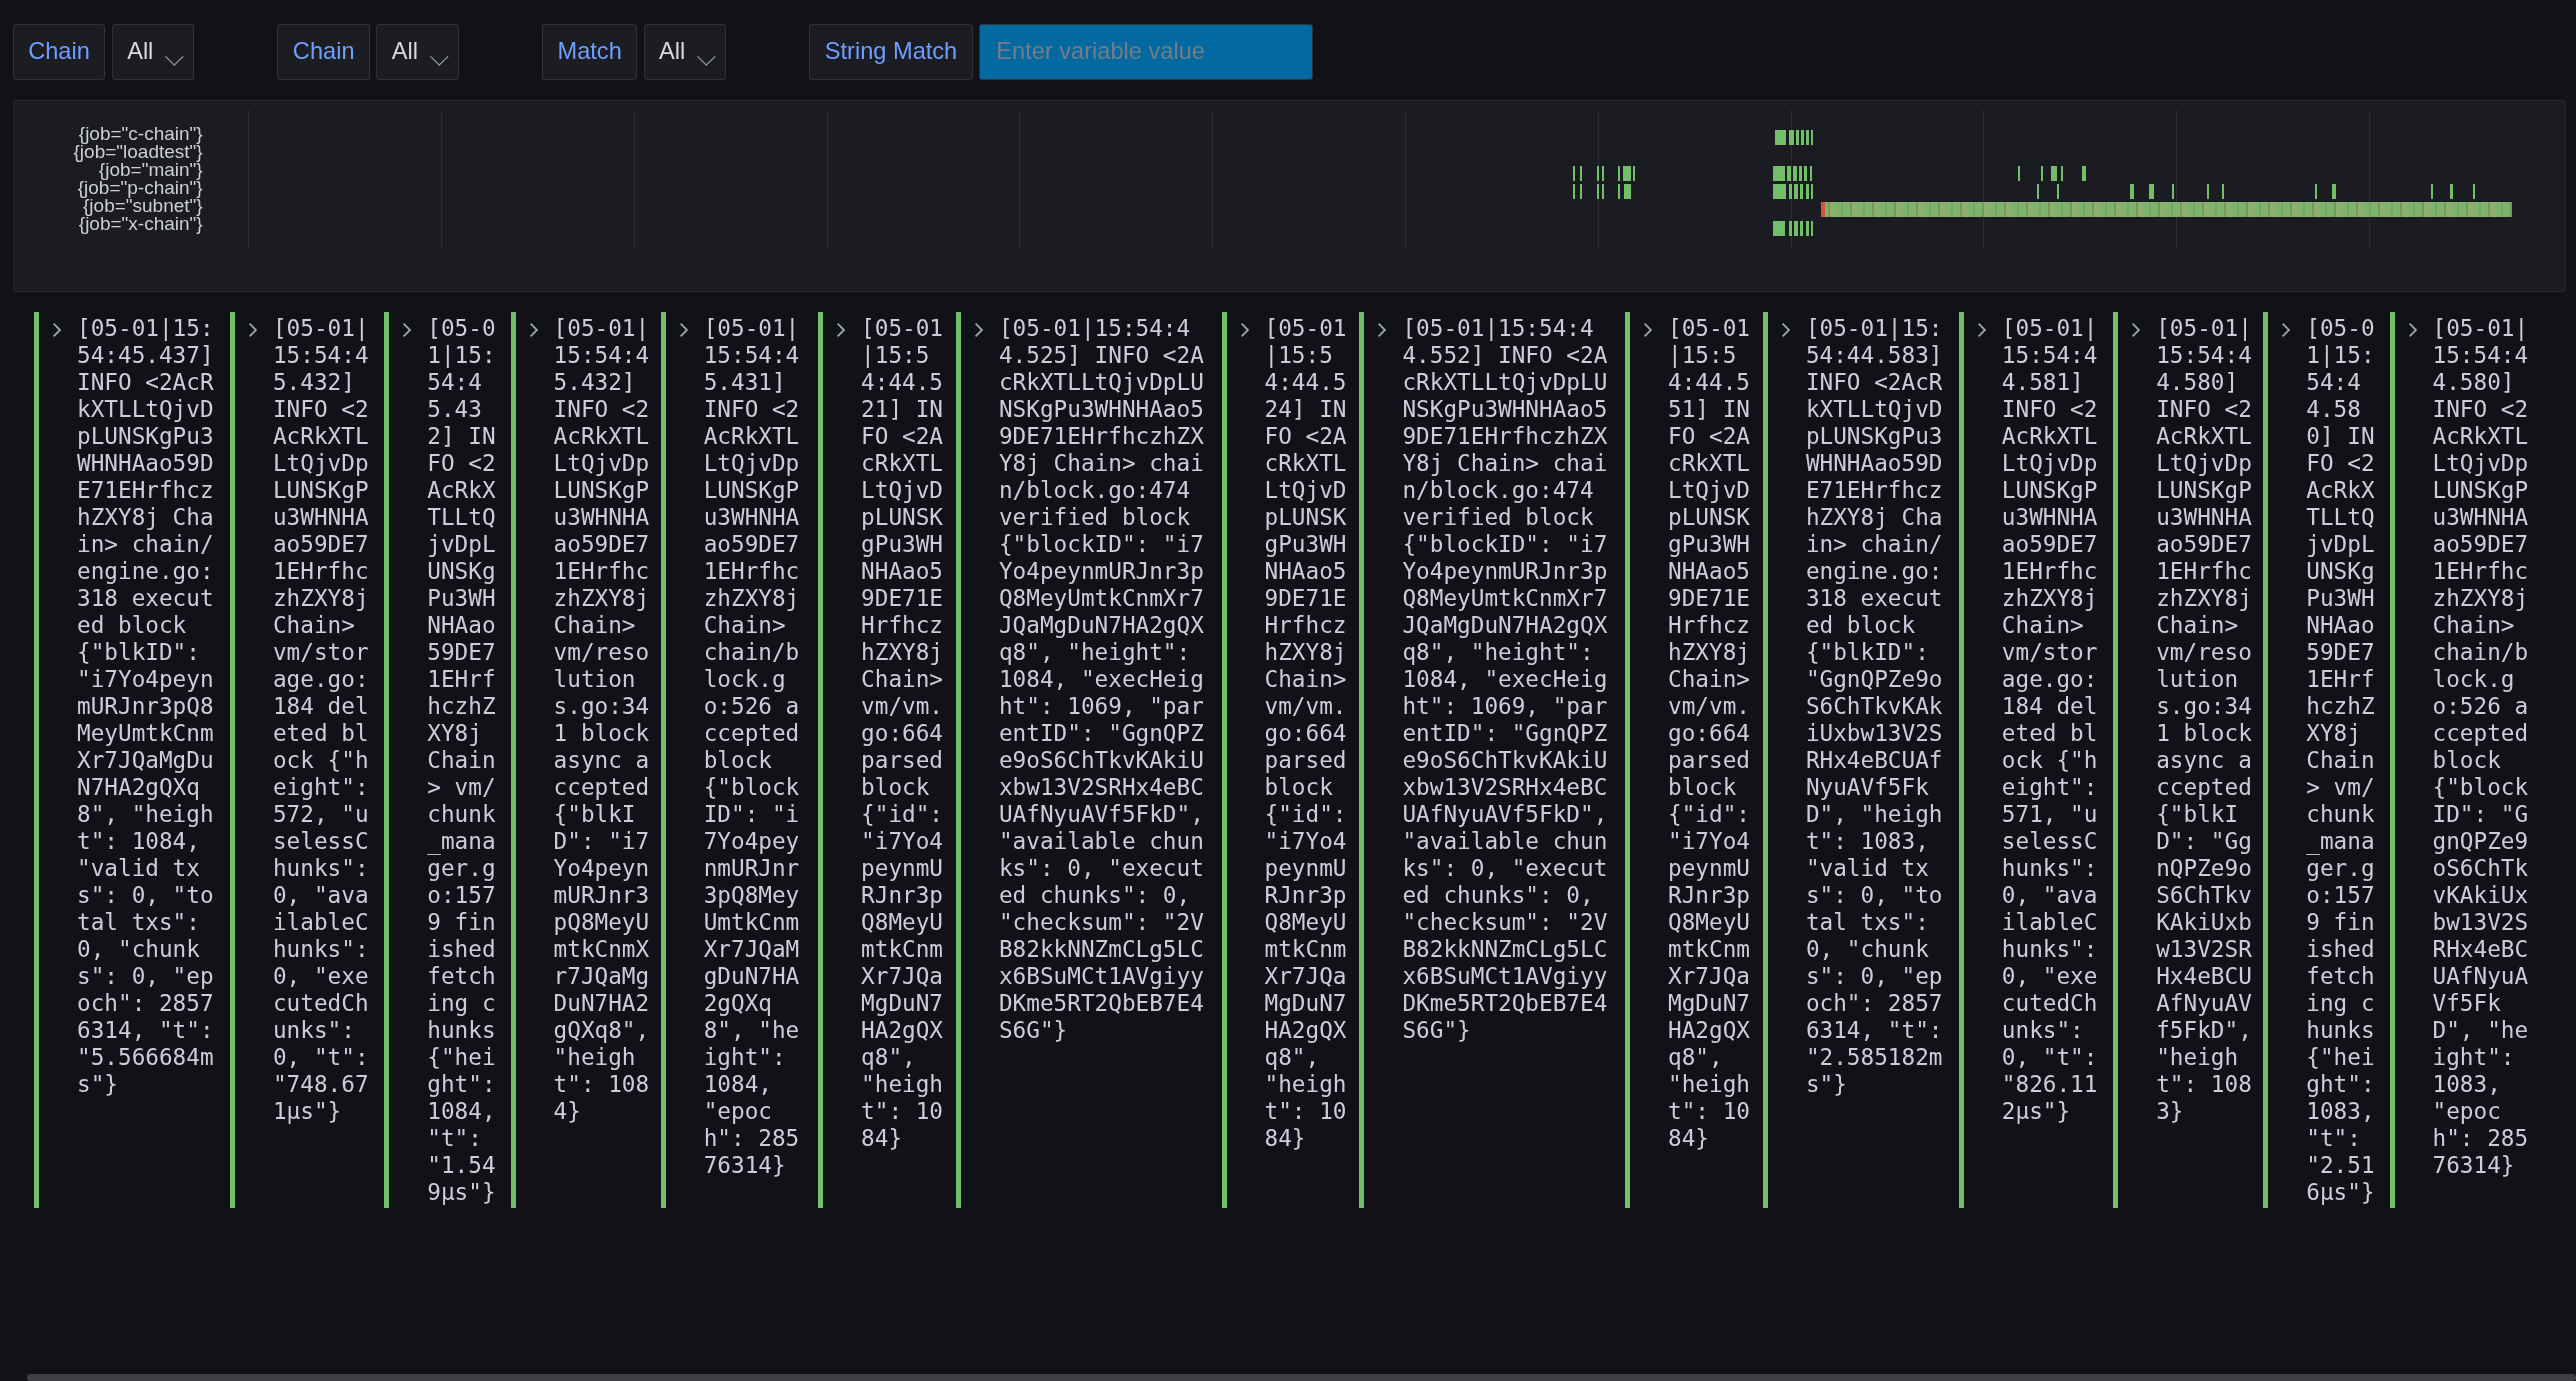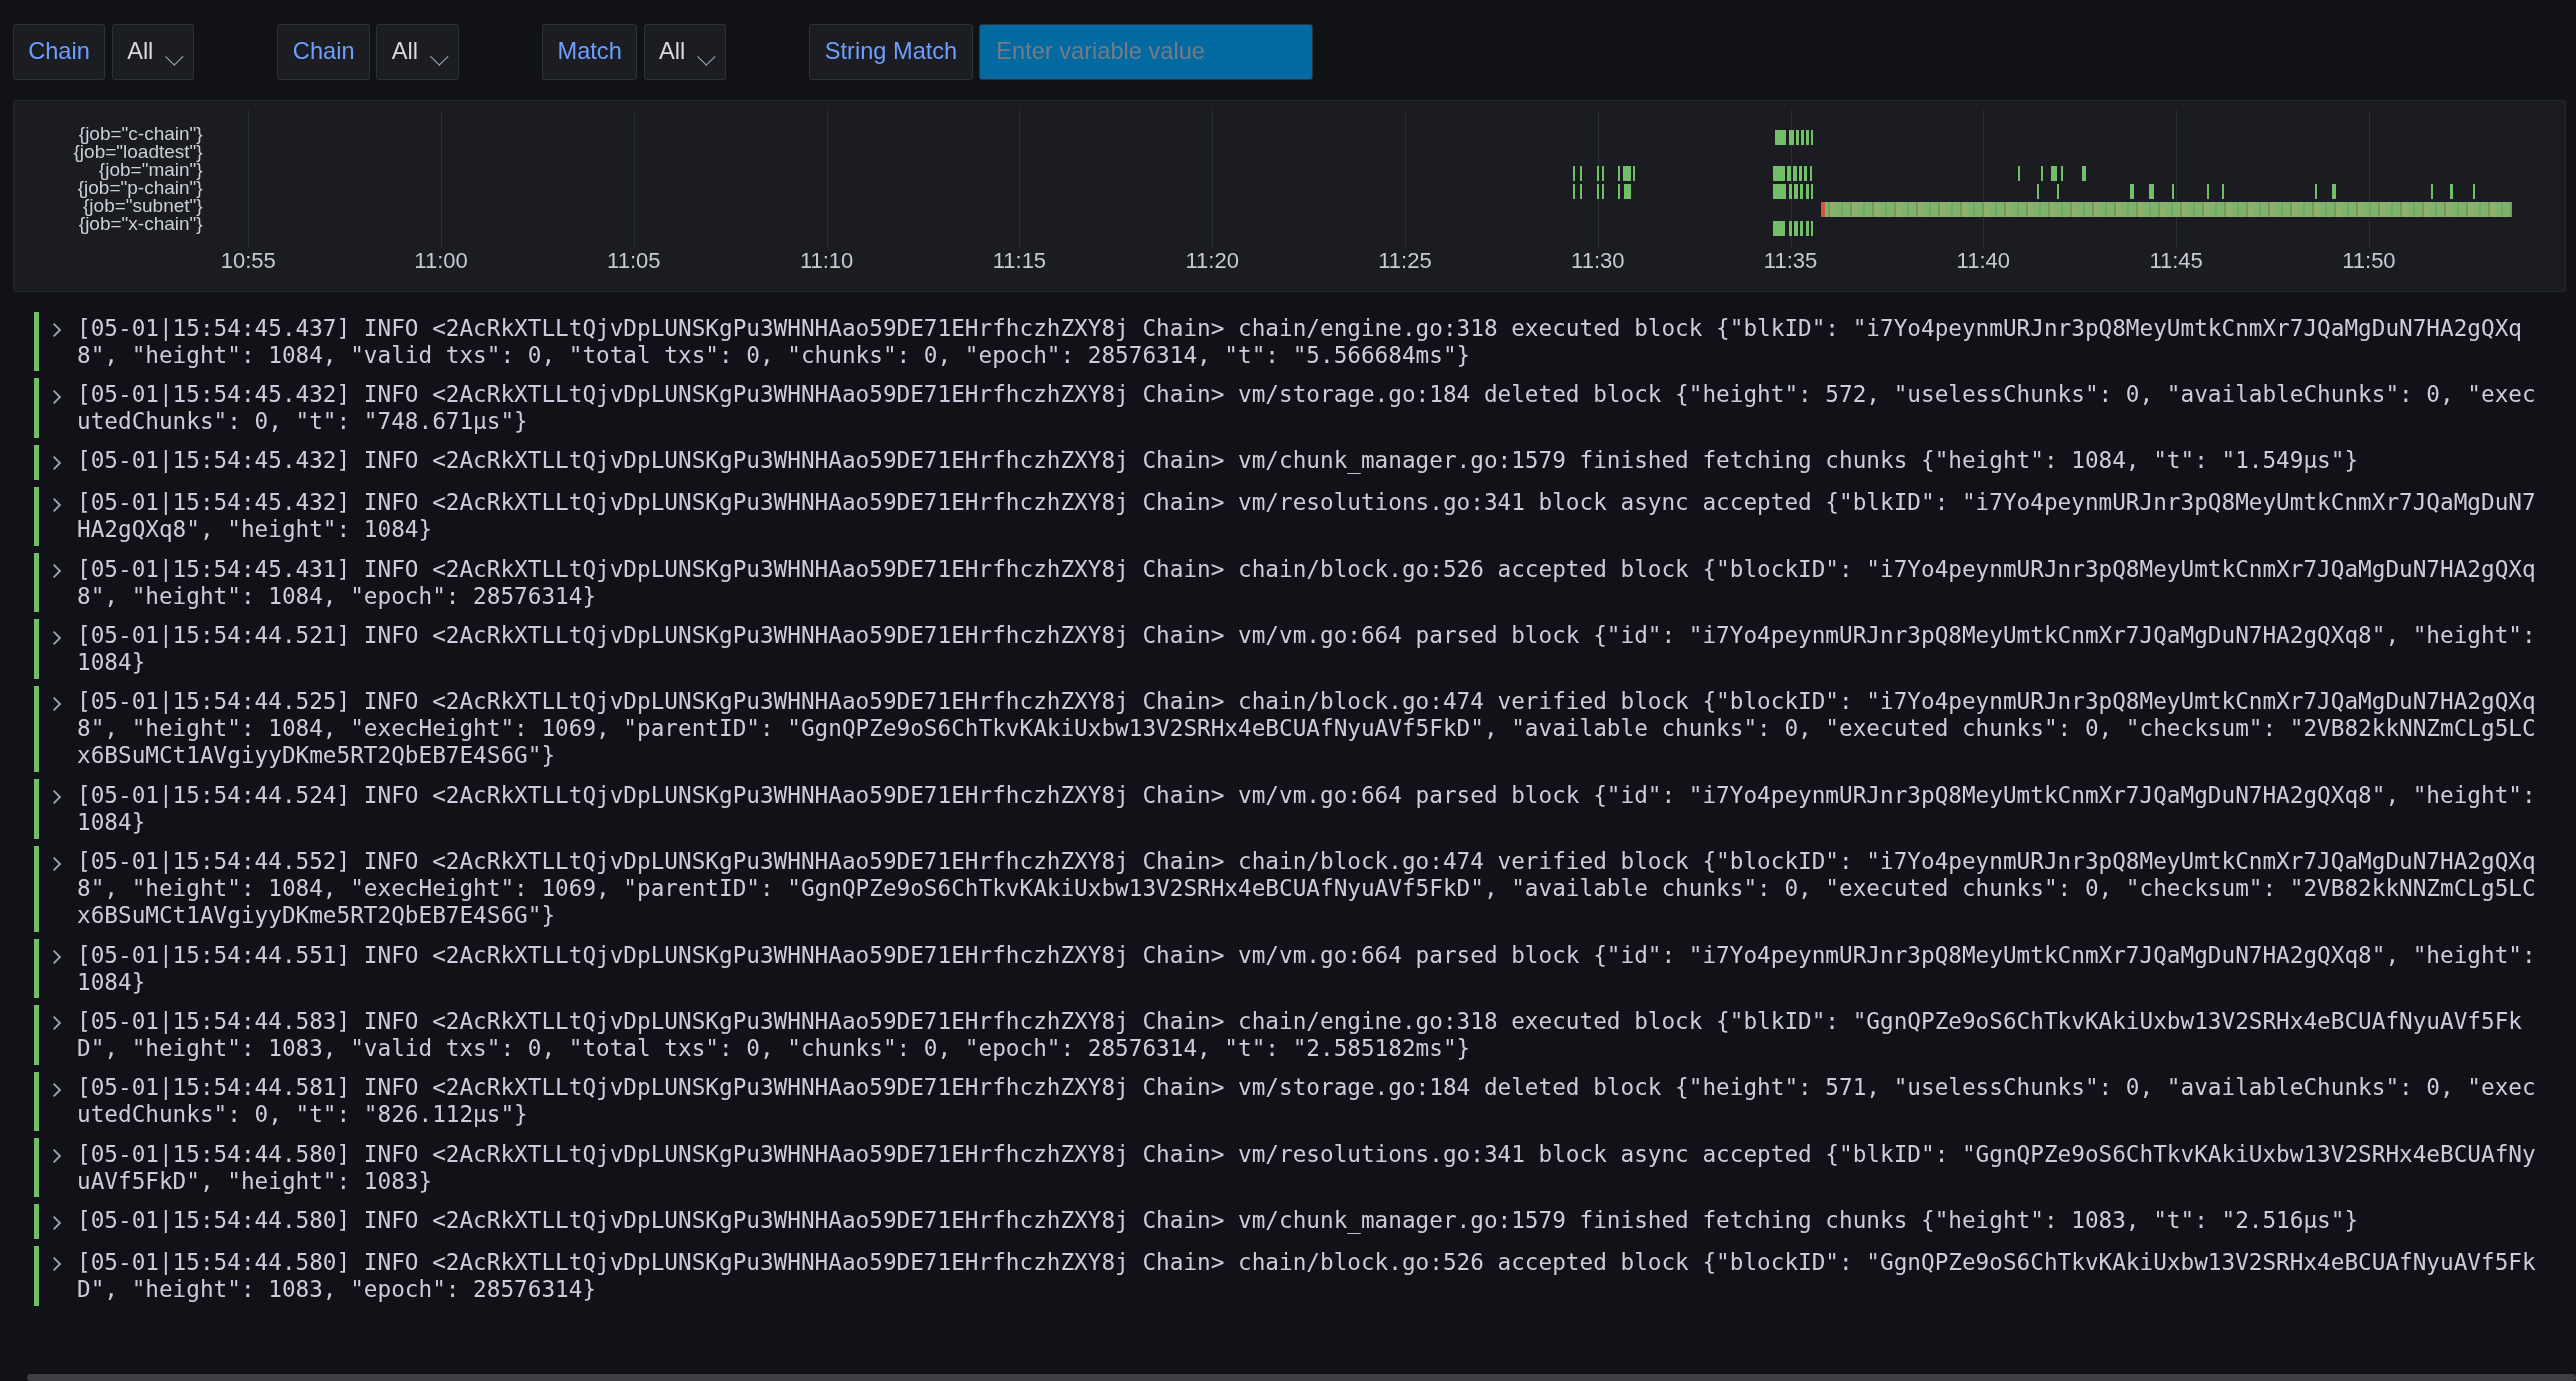--- a/index.html
+++ b/index.html
@@ -27,21 +27,21 @@
   .plot{position:absolute;left:196px;top:9px;width:2352px;height:138px;}
   .gridline{position:absolute;top:0;bottom:0;width:0.9px;background:#2B2D34;}
   .mark{position:absolute;height:14.5px;min-width:1.8px;background:#73BF69;}
   .mark-long{background:repeating-linear-gradient(90deg,#7EB26D 0px,#7EB26D 7.3px,#6E9E5C 7.3px,#6E9E5C 9px,
              #8FB06A 9px,#8FB06A 14.5px,#7EB26D 14.5px,#7EB26D 20px,#71A963 20px,#71A963 22px);}
   .mark-alert{z-index:2;}
   .xaxis{position:absolute;left:196px;top:147px;width:2352px;height:33px;}
   .xtick{position:absolute;transform:translateX(-50%);font-size:22px;color:#C7CAD1;}
 
   
-  .logs{position:absolute;left:34px;top:312px;right:36px;display:flex;flex-direction:column;gap:7px;}
+  .logs{position:absolute;left:34px;top:312px;right:36px;display:flex;flex-direction:row;gap:7px;}
   .log-row{border-left:5.4px solid #73BF69;padding:2.7px 0 2.7px 11px;display:flex;align-items:flex-start;}
   .log-chev{flex:0 0 27px;padding-top:4.5px;cursor:pointer;}
   .log-text{flex:1;font-family:"DejaVu Sans Mono","Liberation Mono",monospace;
             font-size:22.7px;line-height:27px;color:#CCCCDC;word-break:break-all;white-space:pre-wrap;}
 
   .hscrollbar{position:absolute;left:27px;right:0;bottom:0;height:7.3px;background:#3E4046;border-radius:3.6px;}
 </style>
 </head>
 <body>
 
@@ -150,34 +150,20 @@
       <div class="mark" style="left: 96.2295%; width: 0.0819672%; top: 74px;"></div>
       <div class="mark mark-long" style="left: 68.5246%; width: 29.3443%; top: 92px;"></div>
       <div class="mark mark-alert" style="left: 68.5246%; width: 0.147541%; top: 92px; background: rgb(210, 85, 59);"></div>
       <div class="mark" style="left: 66.4754%; width: 0.491803%; top: 111px;"></div>
       <div class="mark" style="left: 67.1311%; width: 0.163934%; top: 111px;"></div>
       <div class="mark" style="left: 67.377%; width: 0.163934%; top: 111px;"></div>
       <div class="mark" style="left: 67.623%; width: 0.114754%; top: 111px;"></div>
       <div class="mark" style="left: 67.8689%; width: 0.114754%; top: 111px;"></div>
       <div class="mark" style="left: 68.0656%; width: 0.0819672%; top: 111px;"></div>
     </div>
-  <div class="xaxis" id="xaxis">
-      <div class="xtick" style="left: 1.63934%;">10:55</div>
-      <div class="xtick" style="left: 9.83607%;">11:00</div>
-      <div class="xtick" style="left: 18.0328%;">11:05</div>
-      <div class="xtick" style="left: 26.2295%;">11:10</div>
-      <div class="xtick" style="left: 34.4262%;">11:15</div>
-      <div class="xtick" style="left: 42.623%;">11:20</div>
-      <div class="xtick" style="left: 50.8197%;">11:25</div>
-      <div class="xtick" style="left: 59.0164%;">11:30</div>
-      <div class="xtick" style="left: 67.2131%;">11:35</div>
-      <div class="xtick" style="left: 75.4098%;">11:40</div>
-      <div class="xtick" style="left: 83.6066%;">11:45</div>
-      <div class="xtick" style="left: 91.8033%;">11:50</div>
-    </div>
 </div>
 
 <div class="logs" id="logs">
     <div class="log-row">
       <span class="log-chev"><svg width="13.6" height="22" viewBox="0 0 15 24">
           <polyline points="4,5 11,12 4,19" stroke="#9DA5B0" stroke-width="2" fill="none"></polyline>
         </svg></span>
       <span class="log-text">[05-01|15:54:45.437] INFO &lt;2AcRkXTLLtQjvDpLUNSKgPu3WHNHAao59DE71EHrfhczhZXY8j Chain&gt; chain/engine.go:318 executed block {"blkID": "i7Yo4peynmURJnr3pQ8MeyUmtkCnmXr7JQaMgDuN7HA2gQXq8", "height": 1084, "valid txs": 0, "total txs": 0, "chunks": 0, "epoch": 28576314, "t": "5.566684ms"}</span>
     </div>
     <div class="log-row">

